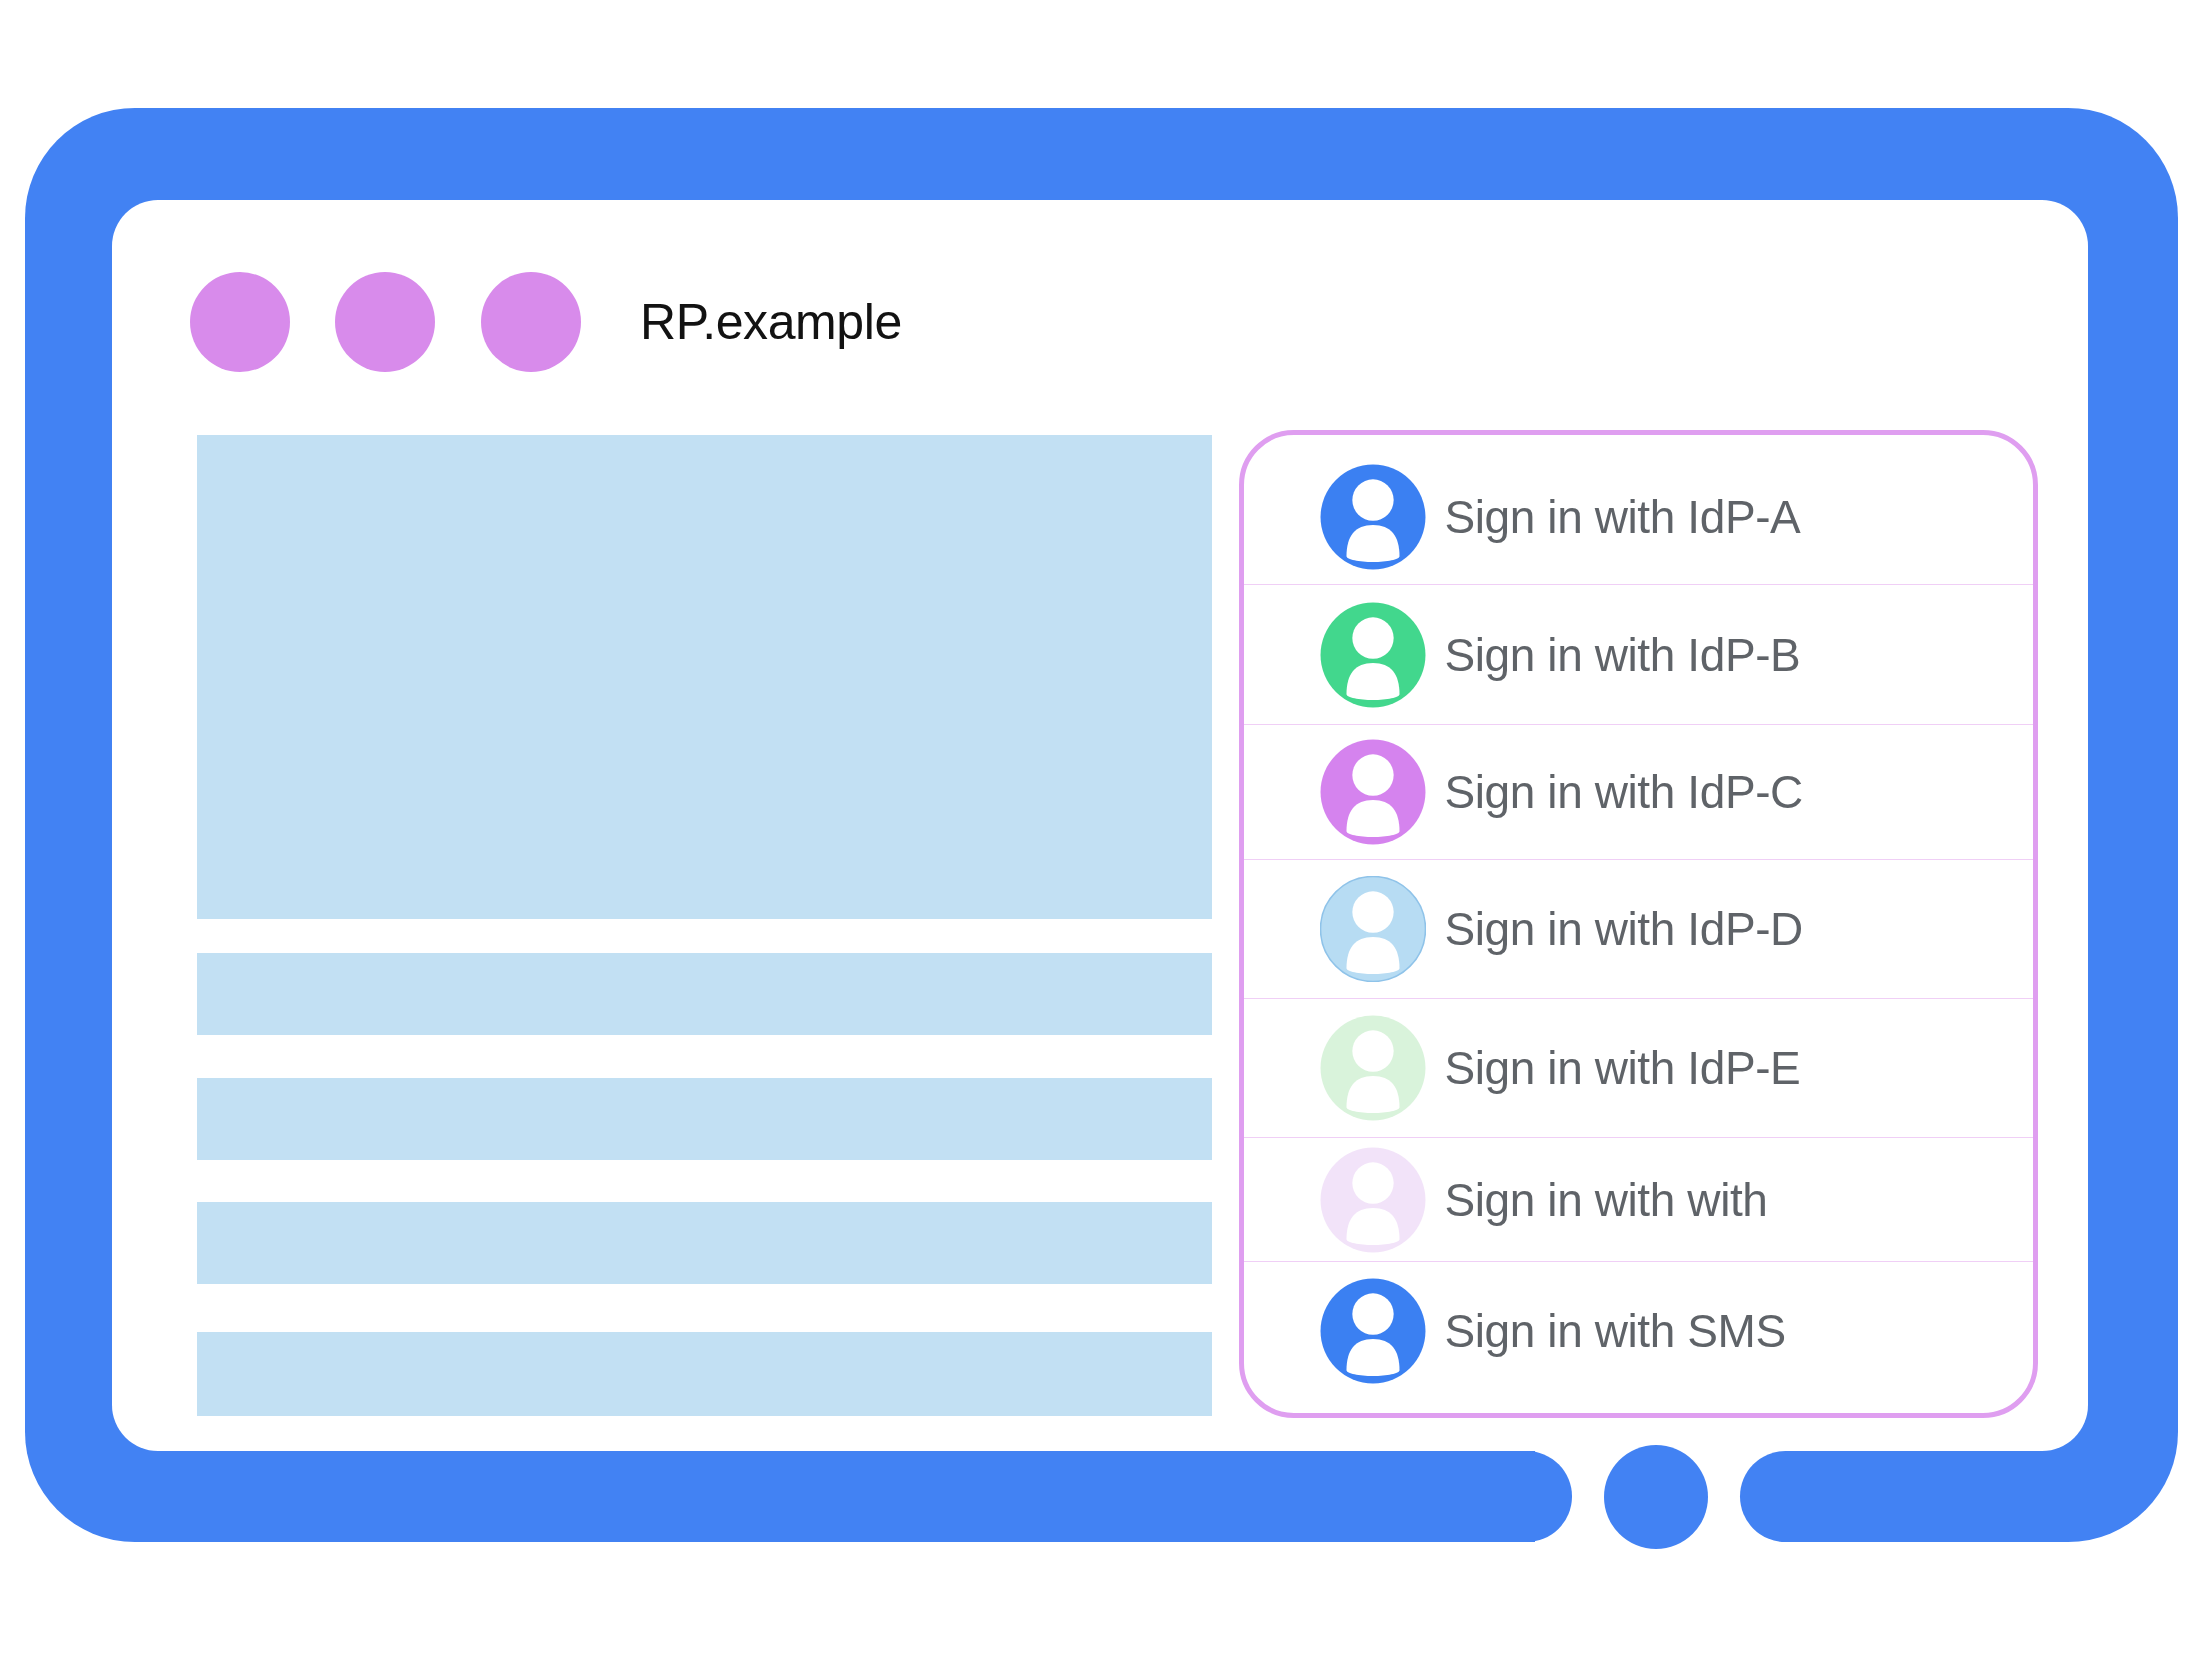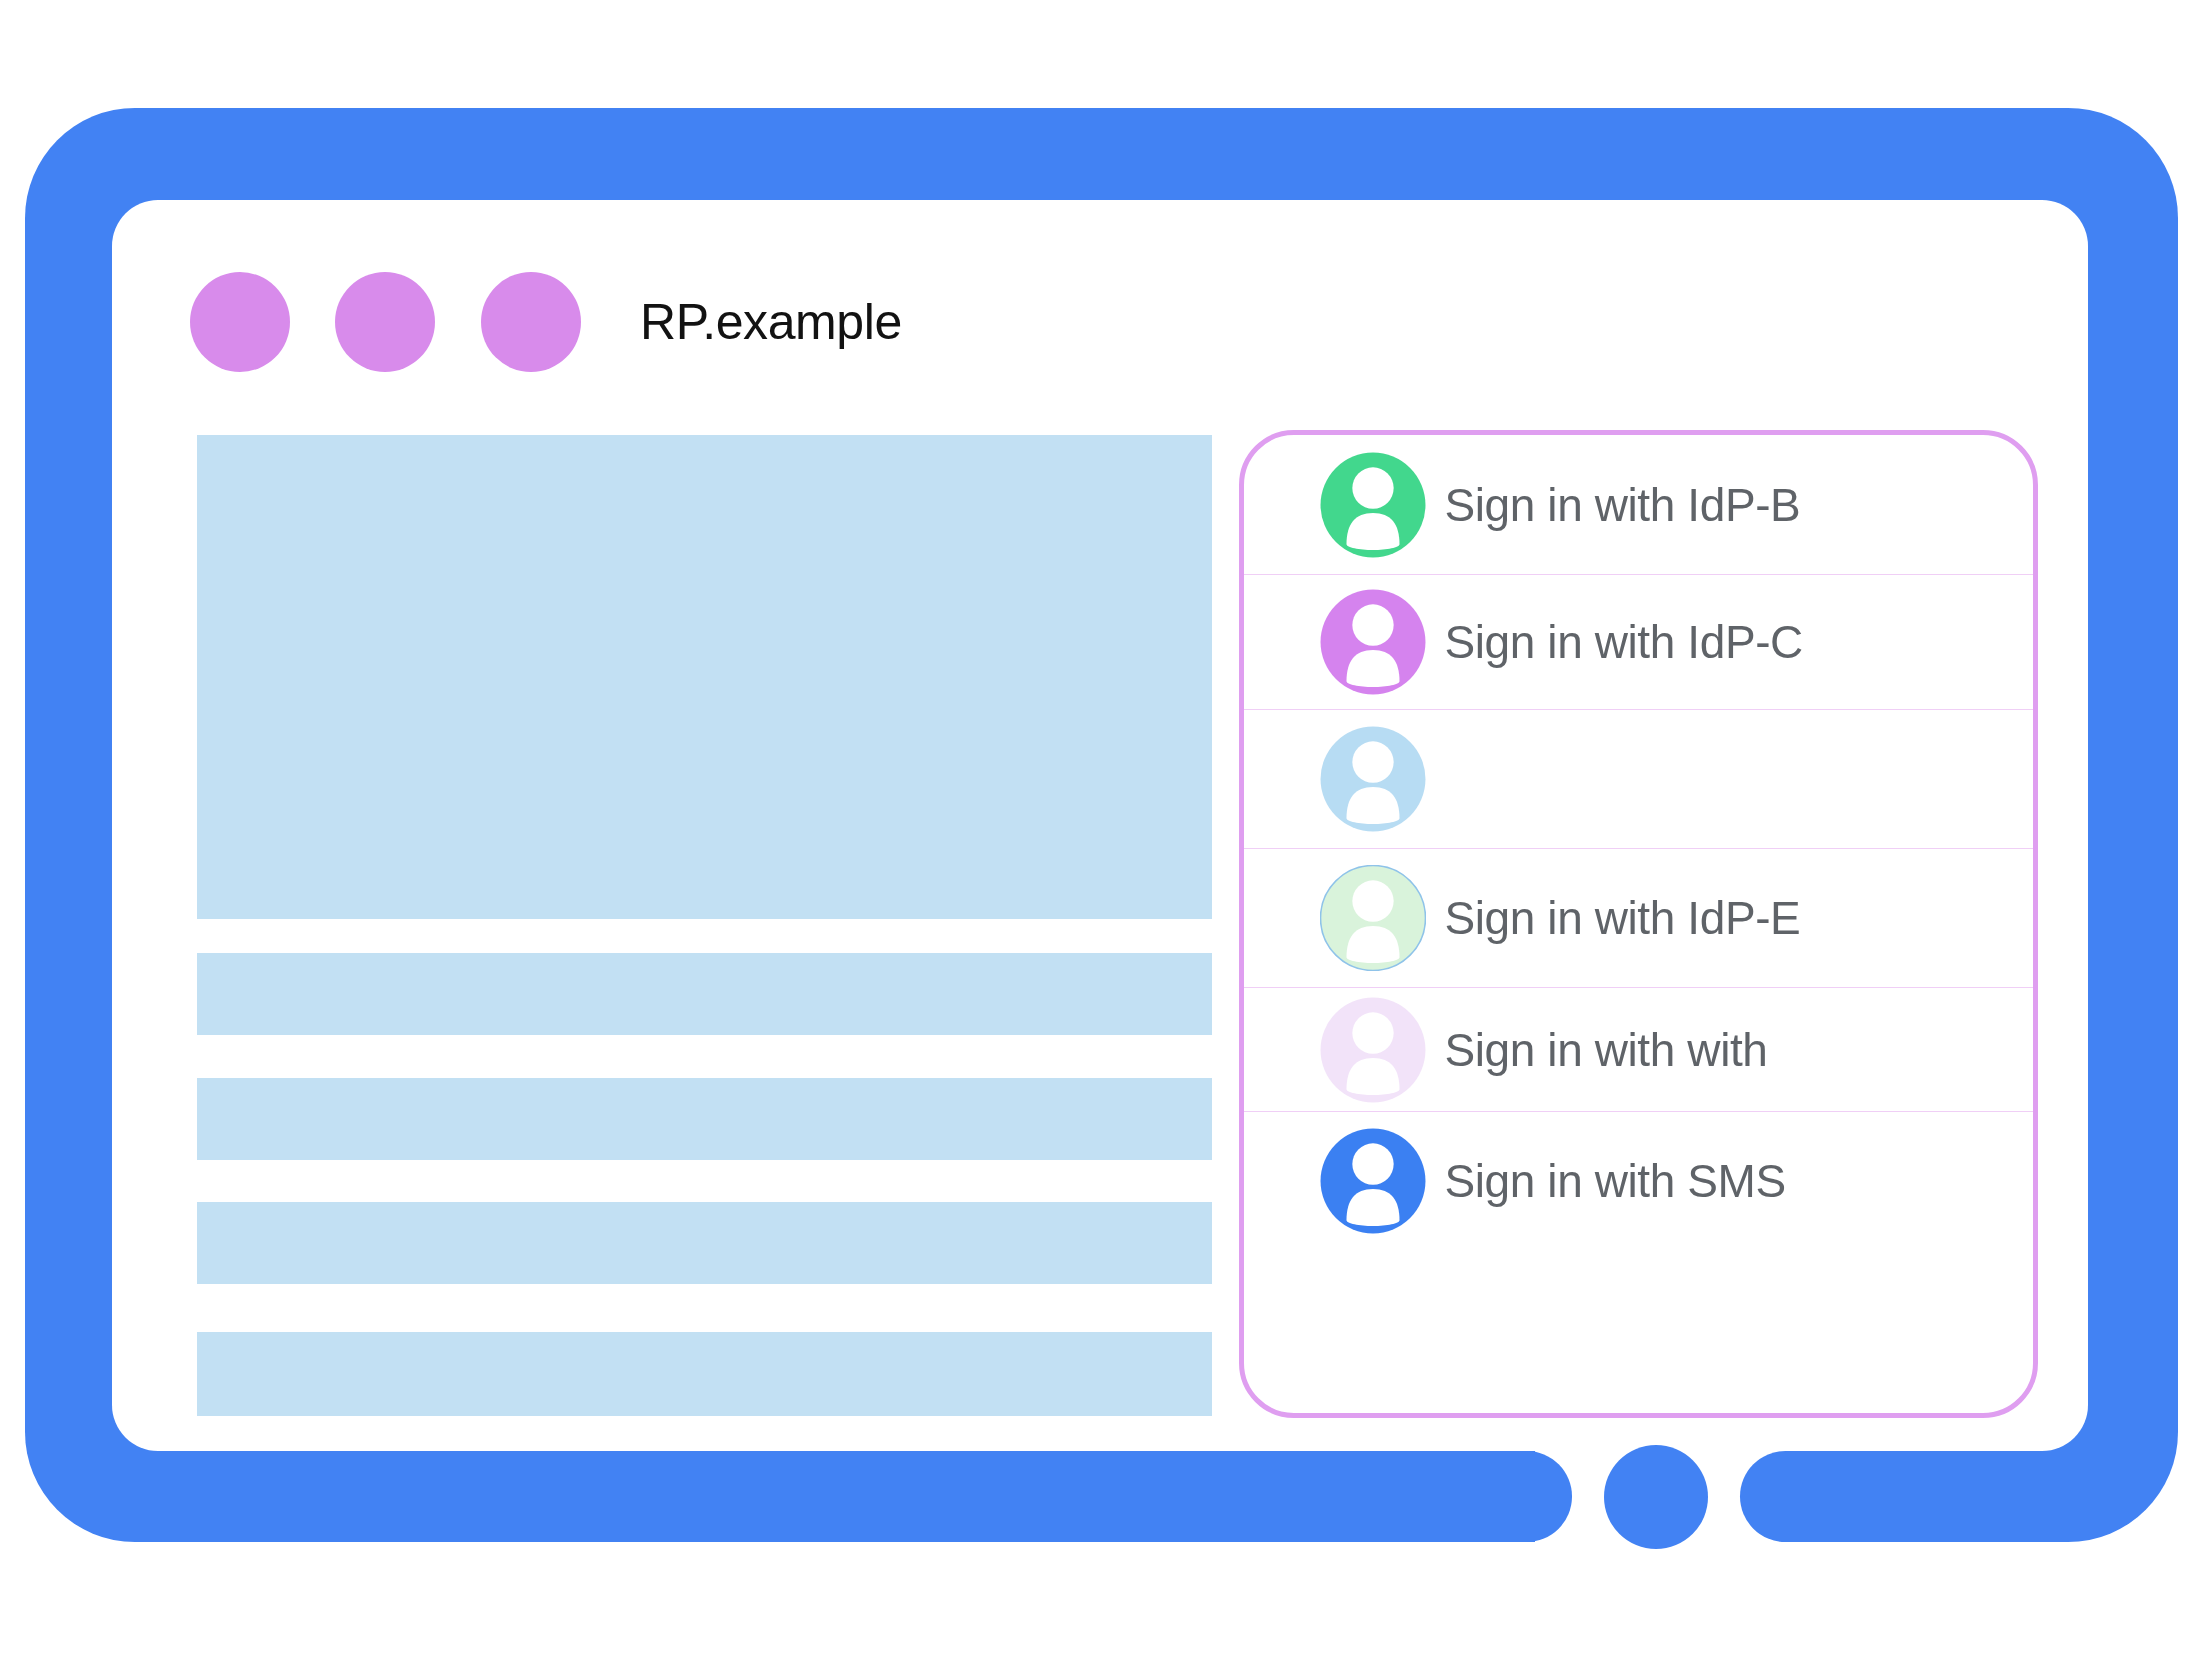--- a/index.html
+++ b/index.html
@@ -86,20 +86,28 @@
   <div class="site-title">RP.example</div>
 
   <div class="ph hero"></div>
   <div class="ph b1"></div>
   <div class="ph b2"></div>
   <div class="ph b3"></div>
   <div class="ph b4"></div>
 
   <div class="panel">
 
+    <div class="row first" style="height:150px">
+      <svg class="avatar" viewBox="0 0 100 100">
+        <circle class="avatar-bg" cx="50" cy="50" r="49.5" fill="#3B80F2"></circle>
+        <circle cx="50" cy="34" r="19.5" fill="#ffffff"></circle>
+        <path d="M25 87 C25 68 33 57.5 50 57.5 C67 57.5 75 68 75 87 C75 90 63 92.5 50 92.5 C37 92.5 25 90 25 87 Z" fill="#ffffff"></path>
+      </svg>
+      <span class="row-label">Sign in with IdP-A</span>
+    </div>
 
     <div class="row" style="height:140px">
       <svg class="avatar" viewBox="0 0 100 100">
         <circle class="avatar-bg" cx="50" cy="50" r="49.5" fill="#42D78D"></circle>
         <circle cx="50" cy="34" r="19.5" fill="#ffffff"></circle>
         <path d="M25 87 C25 68 33 57.5 50 57.5 C67 57.5 75 68 75 87 C75 90 63 92.5 50 92.5 C37 92.5 25 90 25 87 Z" fill="#ffffff"></path>
       </svg>
       <span class="row-label">Sign in with IdP-B</span>
     </div>
 
@@ -111,20 +119,21 @@
       </svg>
       <span class="row-label">Sign in with IdP-C</span>
     </div>
 
     <div class="row" style="height:139px">
       <svg class="avatar" viewBox="0 0 100 100">
         <circle class="avatar-bg" cx="50" cy="50" r="49.5" fill="#B7DCF3"></circle>
         <circle cx="50" cy="34" r="19.5" fill="#ffffff"></circle>
         <path d="M25 87 C25 68 33 57.5 50 57.5 C67 57.5 75 68 75 87 C75 90 63 92.5 50 92.5 C37 92.5 25 90 25 87 Z" fill="#ffffff"></path>
       </svg>
+      <span class="row-label">Sign in with IdP-D</span>
     </div>
 
     <div class="row" style="height:139px">
       <svg class="avatar" viewBox="0 0 100 100">
         <circle class="avatar-bg" cx="50" cy="50" r="49.5" fill="#D9F3DB"></circle>
         <circle cx="50" cy="34" r="19.5" fill="#ffffff"></circle>
         <path d="M25 87 C25 68 33 57.5 50 57.5 C67 57.5 75 68 75 87 C75 90 63 92.5 50 92.5 C37 92.5 25 90 25 87 Z" fill="#ffffff"></path>
       </svg>
       <span class="row-label">Sign in with IdP-E</span>
     </div>

